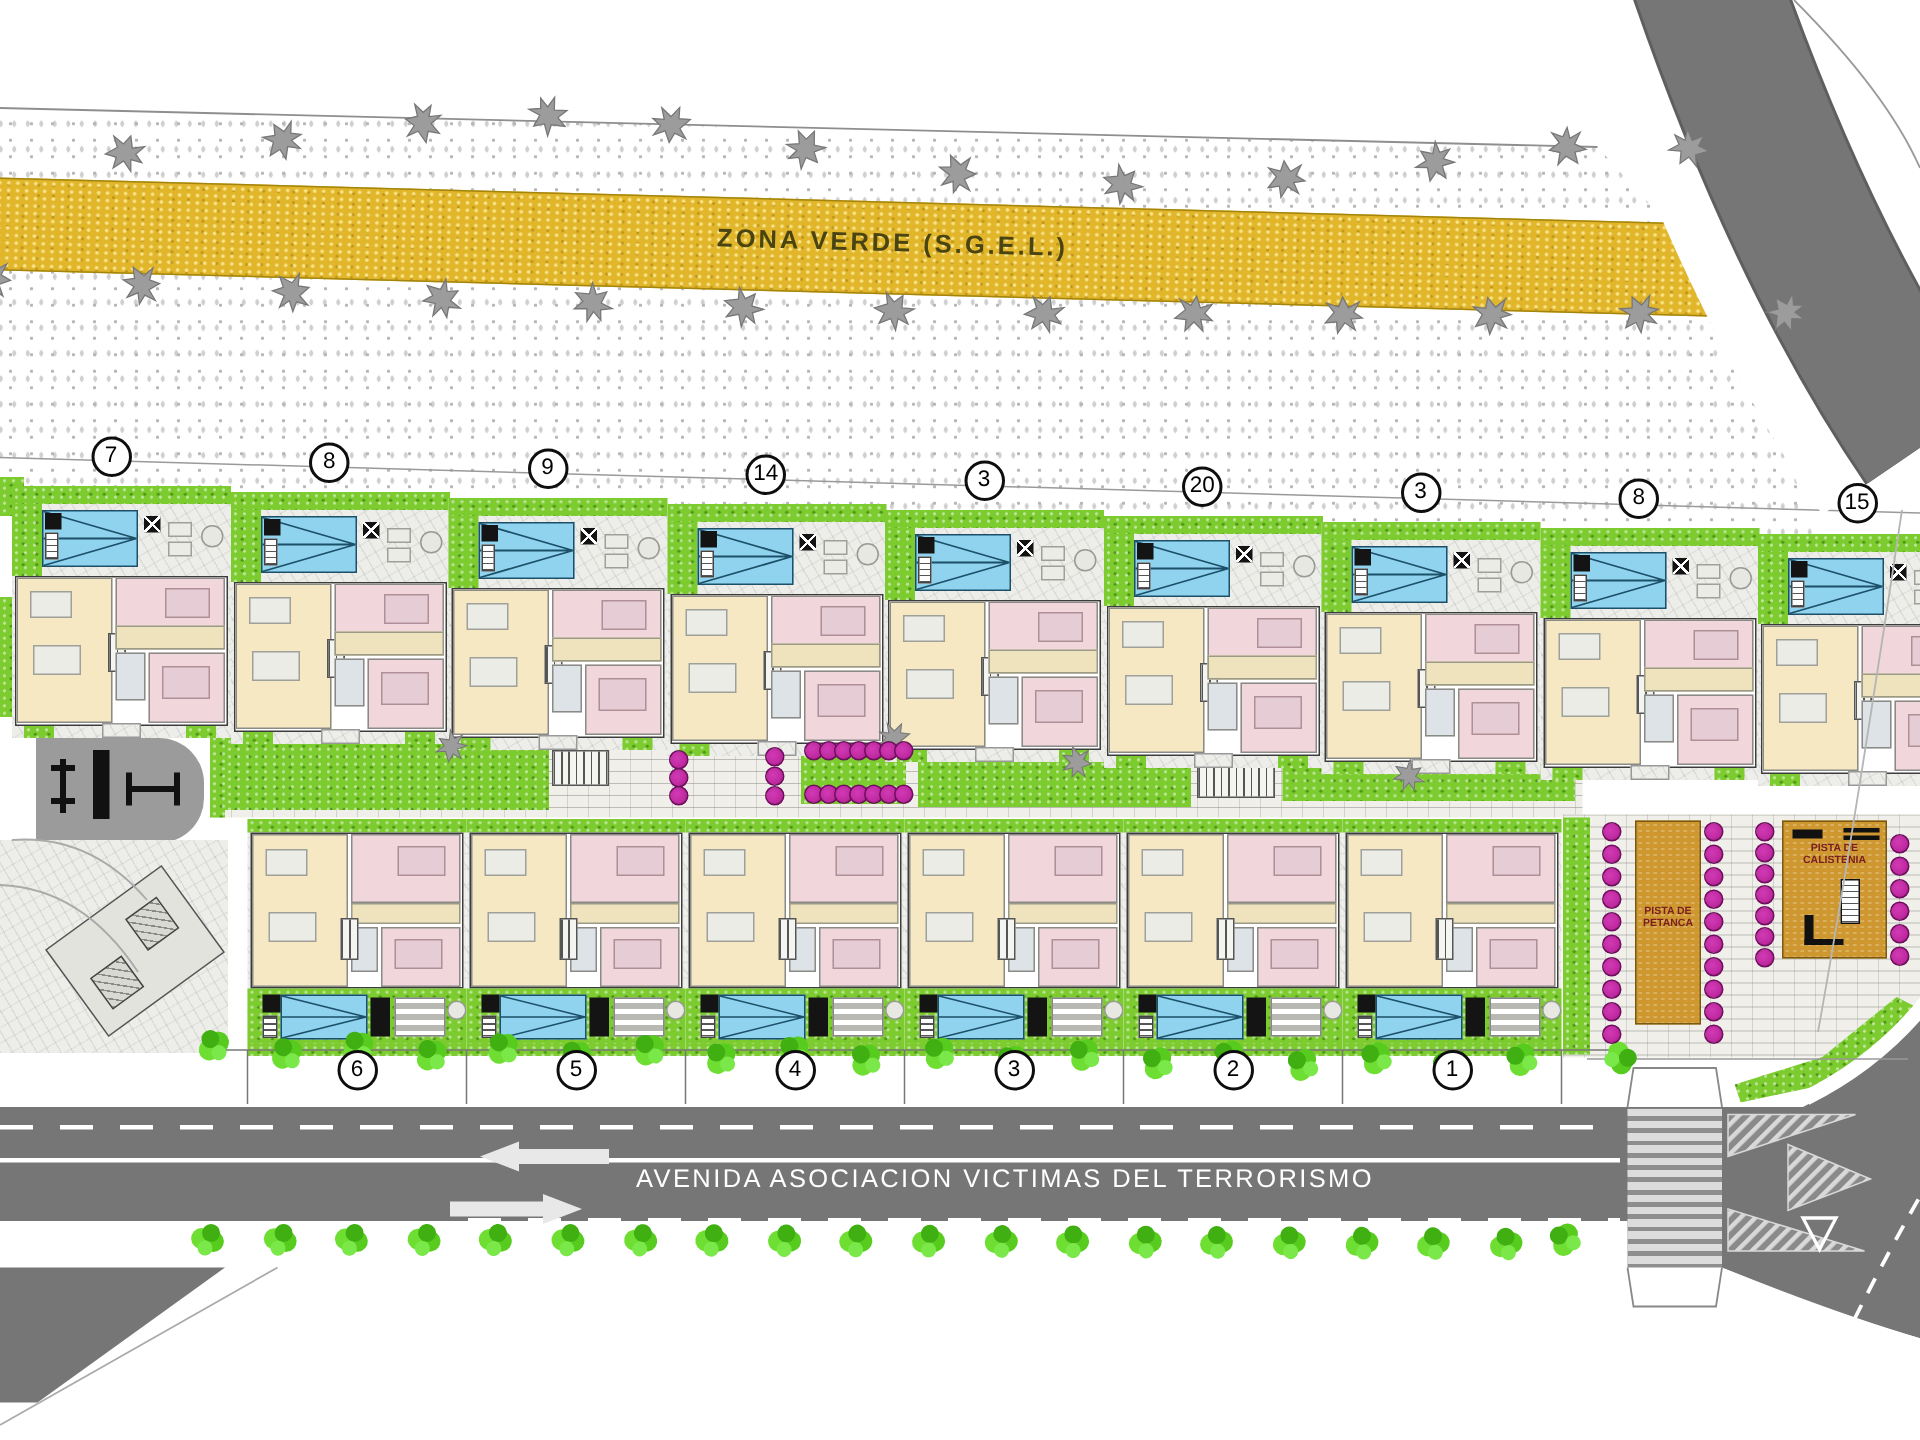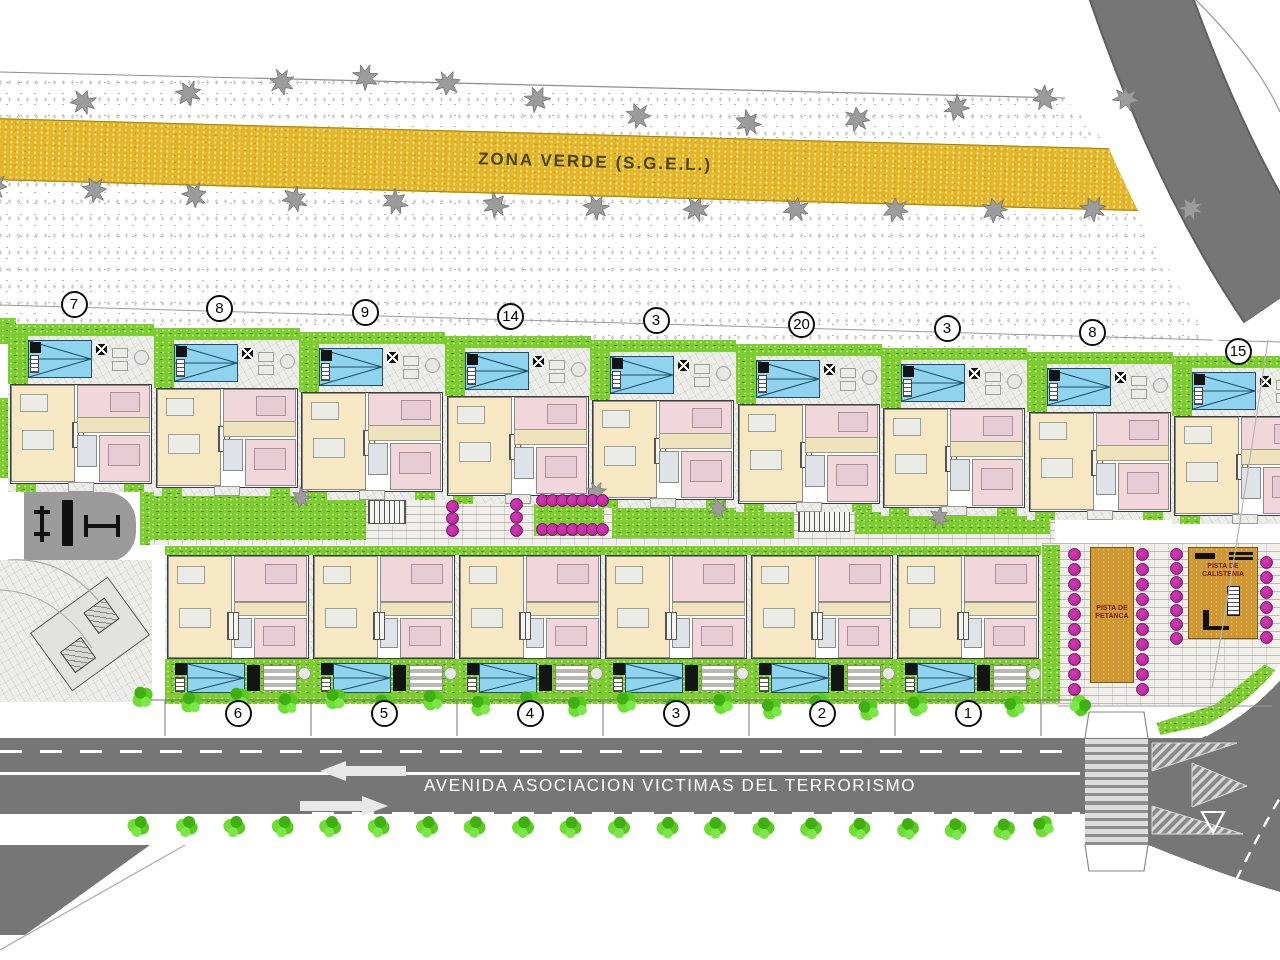--- a/index.html
+++ b/index.html
@@ -602,21 +602,21 @@
 
   <div id="deco" style="position:absolute;left:0;top:0;width:0;height:0">
       <div class="circleB" style="position: absolute; left: 60.5px; top: 290.5px; width: 27px; height: 27px;">7</div>
       <div class="circleB" style="position: absolute; left: 206px; top: 294.5px; width: 27px; height: 27px;">8</div>
       <div class="circleB" style="position: absolute; left: 351.5px; top: 298.5px; width: 27px; height: 27px;">9</div>
       <div class="circleB" style="position: absolute; left: 497px; top: 302.5px; width: 27px; height: 27px;">14</div>
       <div class="circleB" style="position: absolute; left: 642.5px; top: 306.5px; width: 27px; height: 27px;">3</div>
       <div class="circleB" style="position: absolute; left: 788px; top: 310.5px; width: 27px; height: 27px;">20</div>
       <div class="circleB" style="position: absolute; left: 933.5px; top: 314.5px; width: 27px; height: 27px;">3</div>
       <div class="circleB" style="position: absolute; left: 1079px; top: 318.5px; width: 27px; height: 27px;">8</div>
-      <div class="circleB" style="position: absolute; left: 1224.5px; top: 338px; width: 27px; height: 27px;">15</div>
+      <div class="circleB" style="position: absolute; left: 1224.5px; top: 322px; width: 27px; height: 27px;">15</div>
       <div class="circleB" style="position: absolute; left: 224.5px; top: 699.5px; width: 27px; height: 27px;">6</div>
       <div class="circleB" style="position: absolute; left: 370.5px; top: 699.5px; width: 27px; height: 27px;">5</div>
       <div class="circleB" style="position: absolute; left: 516.5px; top: 699.5px; width: 27px; height: 27px;">4</div>
       <div class="circleB" style="position: absolute; left: 662.5px; top: 699.5px; width: 27px; height: 27px;">3</div>
       <div class="circleB" style="position: absolute; left: 808.5px; top: 699.5px; width: 27px; height: 27px;">2</div>
       <div class="circleB" style="position: absolute; left: 954.5px; top: 699.5px; width: 27px; height: 27px;">1</div>
       <div style="position: absolute; left: 75px; top: 86.464px; transform: scale(1) rotate(16deg); z-index: 25;">
         <svg width="26" height="26" viewBox="-12 -12 24 24" style="position:absolute">
           <path d="M0,-11 L3,-4 L10,-7 L6,-1 L11,3 L4,3 L6,10 L0,5 L-5,11 L-5,4 L-12,4 L-6,-2 L-10,-8 L-3,-5 Z" fill="#9c9c9c" stroke="#777" stroke-width="0.8"></path>
         </svg>

